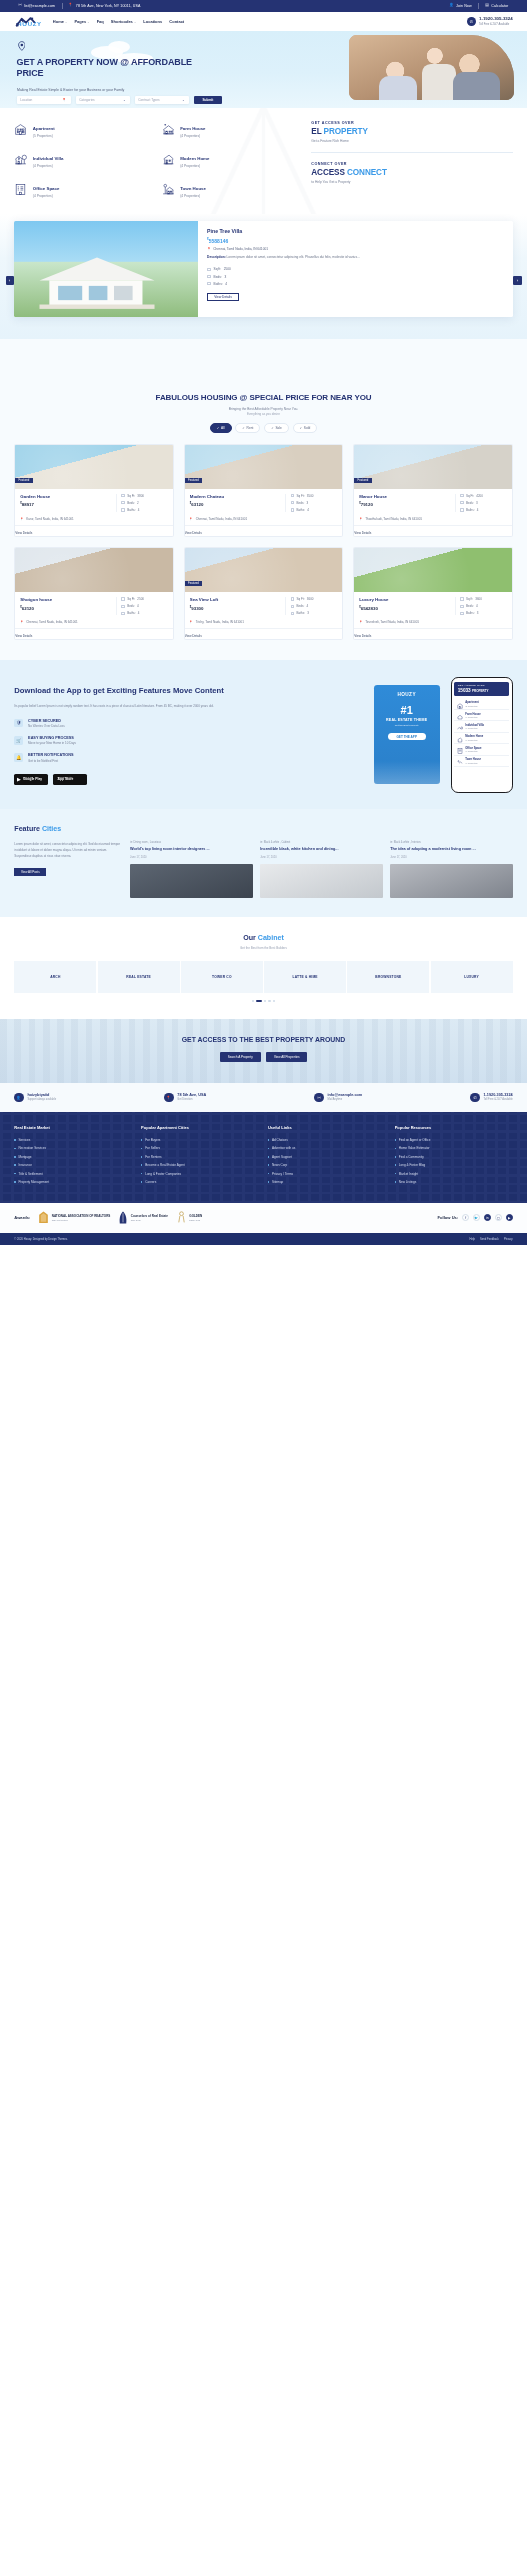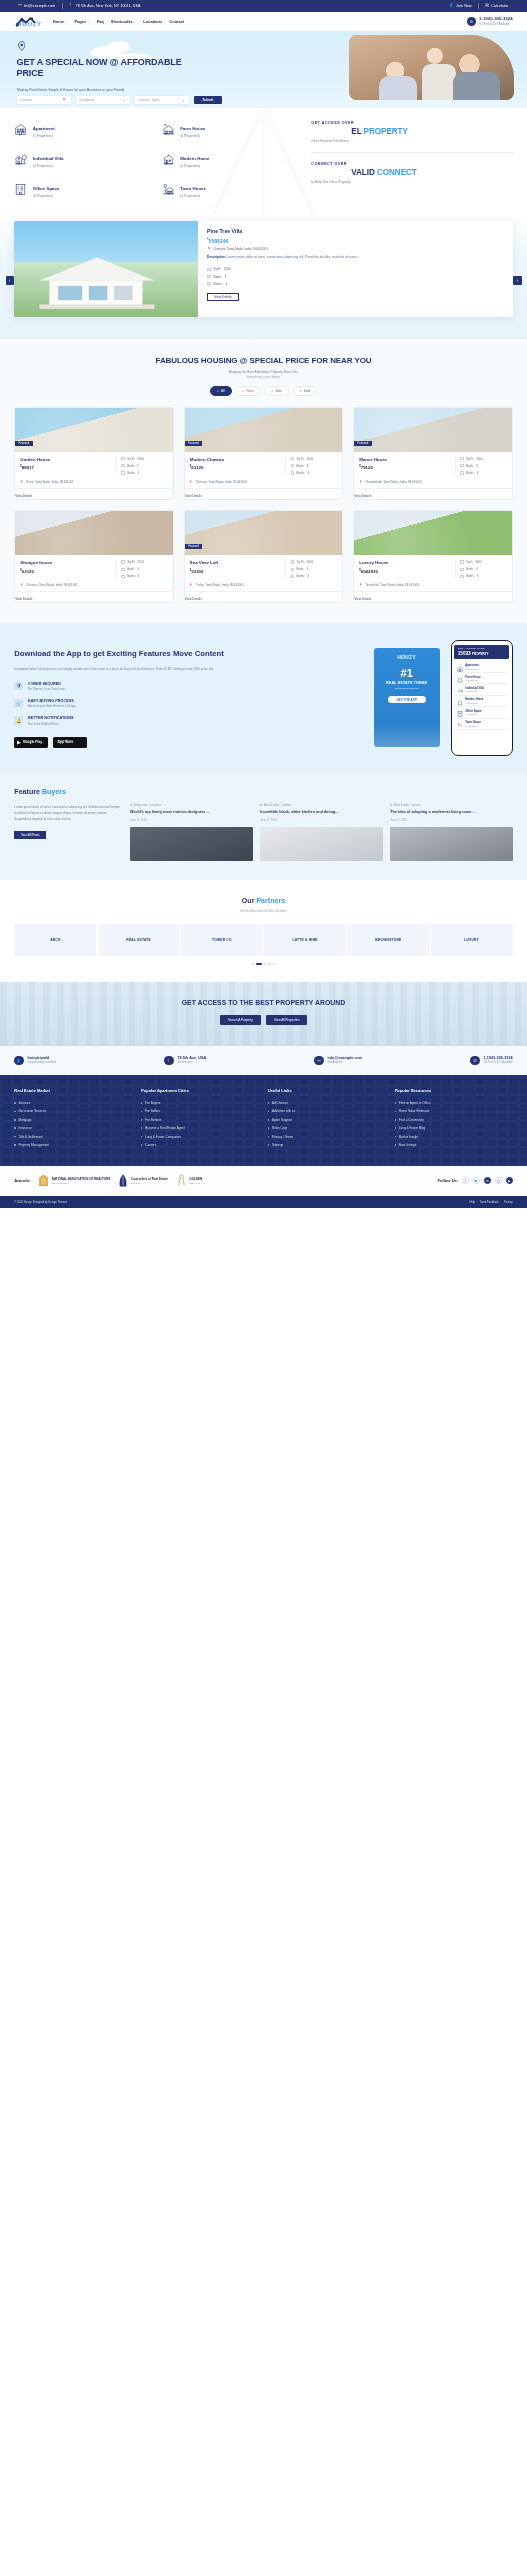--- a/index.html
+++ b/index.html
@@ -119,21 +119,21 @@
   }
   .cat-item { display: flex; align-items: center; gap: 5.5px; }
   .cat-ico { width: 13px; height: 13px; flex: 0 0 13px; }
   .cat-name { font-size: 4.4px; font-weight: 700; color: #253373; }
   .cat-count { font-size: 3.3px; color: #7a8399; margin-top: 1.6px; }
   .access-col { flex: 1; padding-top: 1.1px; }
   .access-kicker {
     font-size: 3.7px; font-weight: 700; letter-spacing: 0.5px; color: #253373;
   }
   .access-big {
-    font-size: 8.2px; font-weight: 800; letter-spacing: -0.1px; margin-top: 2.2px; margin-left: 40px;
+    font-size: 8.2px; font-weight: 800; letter-spacing: -0.1px; margin-top: 2.2px;
   }
   .access-big .lt { color: #253373; }
   .access-big .bl { color: #3b9ae8; }
   .access-sub { font-size: 3.3px; color: #7a8399; margin-top: 2.7px; }
   .access-div { height: 0.5px; background: #e3ecf5; margin: 8.8px 0 10px; }
 
   
   .slider-sec {
     position: relative; background: linear-gradient(180deg,#fff 0%,#eef7fc 35%,#e6f3fb 100%);
     padding: 6.6px 14.3px 22px;
@@ -169,21 +169,21 @@
     color: #fff; display: flex; align-items: center; justify-content: center;
     font-size: 4.4px; border-radius: 1.1px;
   }
   .arrow-l { left: 5.5px; }
   .arrow-r { right: 5.5px; }
 
   
   .fab-sec { background: #f7fbfe; padding: 16.5px 14.3px 20px; }
   .fab-title {
     text-align: center; font-size: 8px; font-weight: 800;
-    color: #253373; line-height: 1.4; letter-spacing: -0.1px;
+    color: #253373; line-height: 1.4; letter-spacing: -0.1px; margin-top: 37px;
   }
   .fab-sub { text-align: center; font-size: 3.3px; color: #7a8399; margin-top: 3.8px; }
   .fab-sub2 { text-align: center; font-size: 3px; color: #9aa2b4; margin-top: 1.1px; }
   .fab-tabs { display: flex; justify-content: center; gap: 3.8px; margin-top: 7.1px; }
   .fab-tab {
     padding: 1.6px 6px; border-radius: 5px; font-size: 3.2px;
     background: #fff; color: #5b6580; border: 0.5px solid #e2eaf3;
     display: flex; align-items: center; gap: 1.6px;
   }
   .fab-tab.active { background: #253373; color: #fff; border-color: #253373; }
@@ -471,21 +471,21 @@
   <div class="cloud" style="left:108px;top:10px;width:22px;height:12px;"></div>
   <div class="cloud" style="left:115px;top:22px;width:38px;height:11px;"></div>
 
   <span class="pin-icon">
     <svg width="7.7" height="10" viewBox="0 0 14 18">
       <path d="M7 1 C3.7 1 1 3.7 1 7 c0 4.5 6 10 6 10 s6-5.5 6-10 C13 3.7 10.3 1 7 1 Z" fill="none" stroke="#253373" stroke-width="1.4"></path>
       <circle cx="7" cy="7" r="2.3" fill="#253373"></circle>
     </svg>
   </span>
 
-  <div class="hero-title">GET A SPECIAL NOW @ AFFORDABLE PRICE</div>
+  <div class="hero-title">GET A PROPERTY NOW @ AFFORDABLE PRICE</div>
   <div class="hero-sub">Making Real Estate Simple &amp; Easier for your Business or your Family</div>
 
   <div class="hero-photo">
     <div class="fam"></div>
     <div class="shirt1"></div>
       <div class="shirt2"></div>
       <div class="shirt3"></div>
   </div>
 
   <div class="search-form">
@@ -605,21 +605,21 @@
     <div class="access-col">
       <div class="access-kicker">GET ACCESS OVER</div>
       <div class="access-big">
         <span class="lt">EL</span>
         <span class="bl">PROPERTY</span>
       </div>
       <div class="access-sub">Get a Feature Rich Home</div>
       <div class="access-div"></div>
       <div class="access-kicker">CONNECT OVER</div>
       <div class="access-big">
-        <span class="lt">VALID</span>
+        <span class="lt">ACCESS</span>
         <span class="bl">CONNECT</span>
       </div>
       <div class="access-sub">to Help You Get a Property</div>
     </div>
   </div>
 </div>
 
 <div class="slider-sec">
   <div class="slider-card">
     <div class="slider-img">
@@ -1036,21 +1036,21 @@
           <div class="ph-c">(4 Properties)</div>
             </span>
         </div>
       </div>
     </div>
   </div>
 </div>
 
 <div class="blog-sec">
   <div class="blog-head">
-    <span class="a">Feature </span><span class="b">Buyers</span>
+    <span class="a">Feature </span><span class="b">Cities</span>
   </div>
   <div class="blog-wrap">
     <div class="blog-left">
       <div class="blog-text">Lorem ipsum dolor sit amet, consectetur adipiscing elit. Sed do eiusmod tempor incididunt ut labore et dolore magna aliqua. Ut enim ad minim veniam. Suspendisse dapibus at risus vitae viverra.</div>
       <a class="blog-btn">View All Posts</a>
     </div>
     <div class="blog-posts">
       <div>
         <div class="bp-meta">in: Dining room , Luxurious</div>
         <div class="bp-title">World's top living room interior designers ...</div>
@@ -1068,21 +1068,21 @@
         <div class="bp-title">The idea of adopting a modernist living room ...</div>
         <div class="bp-date">June 17, 2020</div>
         <div class="bp-img bi3"></div>
       </div>
     </div>
   </div>
 </div>
 
 <div class="part-sec">
   <div class="part-title">
-    <span class="a">Our </span><span class="b">Partners</span>
+    <span class="a">Our </span><span class="b">Cabinet</span>
   </div>
   <div class="part-sub">Get the Best from the Best Builders</div>
   <div class="part-row">
     <div class="part-cell">ARCH</div>
     <div class="part-cell">REAL ESTATE</div>
     <div class="part-cell">TOWER CO</div>
     <div class="part-cell">LATTE &amp; HIME</div>
     <div class="part-cell">BROWNSTONE</div>
     <div class="part-cell">LUXURY</div>
   </div>

